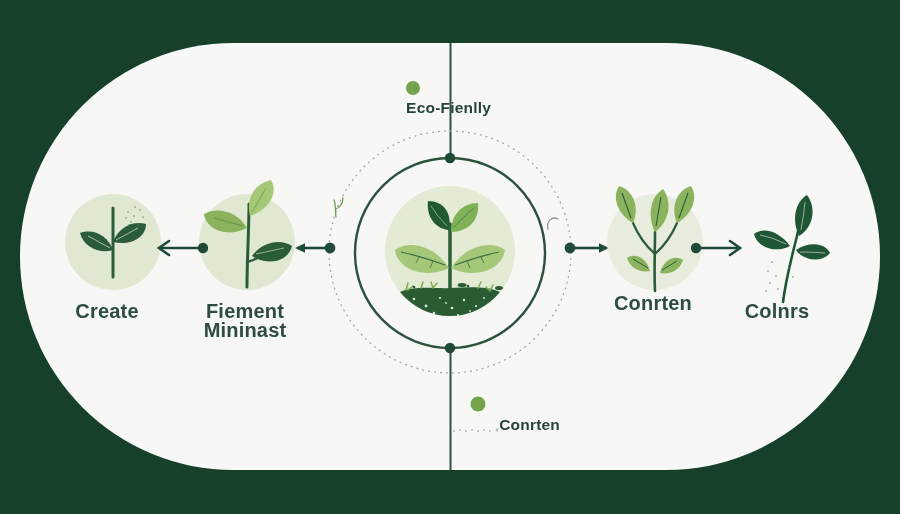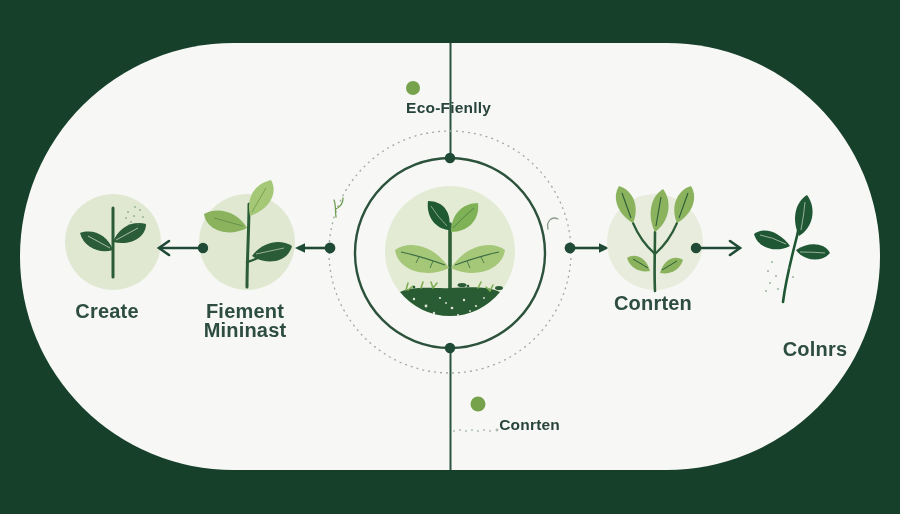--- a/index.html
+++ b/index.html
@@ -217,15 +217,15 @@
 
 <div class="lbl" style="left:170px;top:302px;">
   <span>Fiement</span>
   <span>Mininast</span>
 </div>
 
 <div class="lbl" style="left:578px;top:294px;">
   <span>Conrten</span>
 </div>
 
-<div class="lbl" style="left:740px;top:302px;margin-top:38px;">
+<div class="lbl" style="left:702px;top:302px;">
   <span>Colnrs</span>
 </div>
 
 </body></html>

